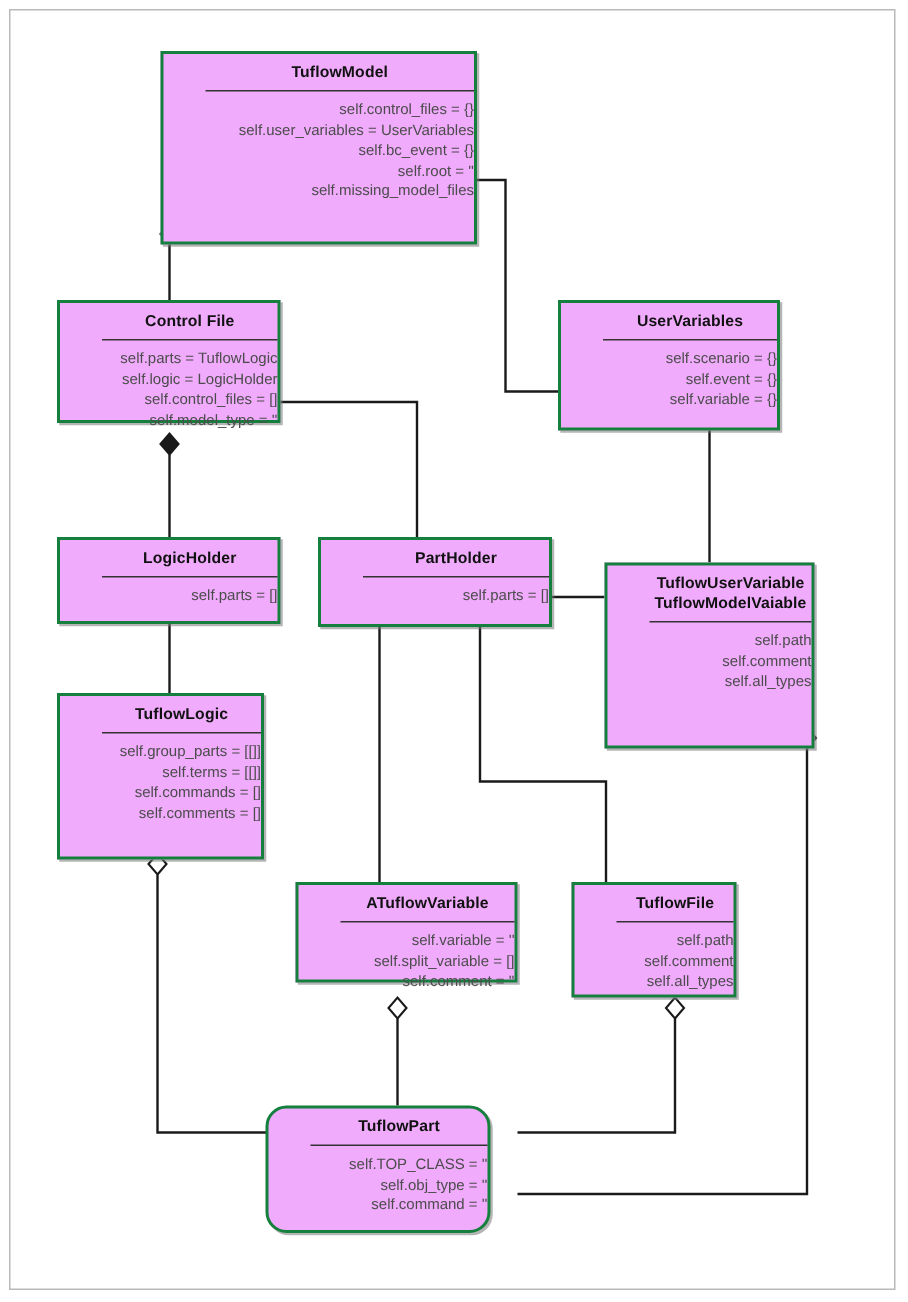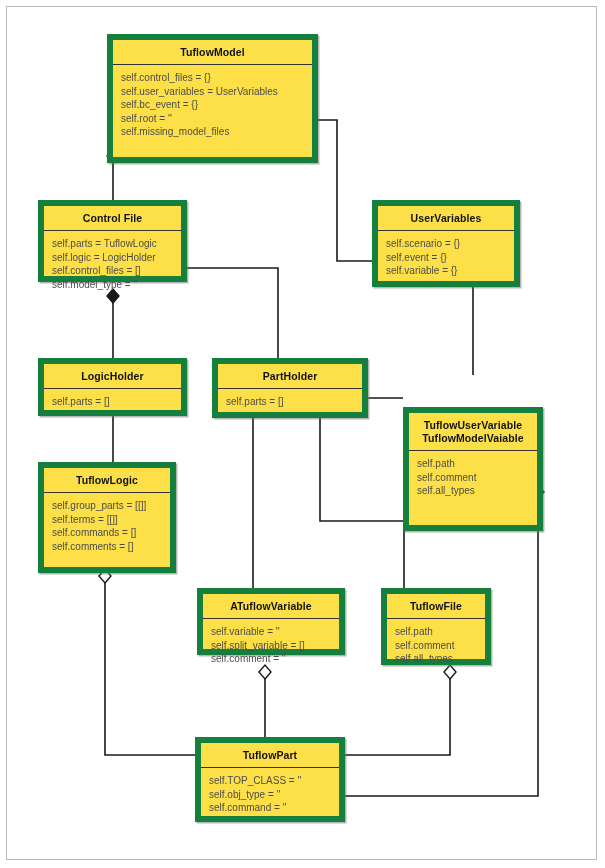--- a/index.html
+++ b/index.html
@@ -17,44 +17,45 @@
     border:1px solid #b9b9b9;
     box-sizing:border-box;
   }
   svg#wires{
     position:absolute;left:0;top:0;width:605px;height:868px;
     pointer-events:none;
   }
   .node{
     position:absolute;
     box-sizing:border-box;
-    background:#fde047;
-    border:6px solid #15803d;
+    background:#f0abfc;
+    border:2px solid #15803d;
     box-shadow:1.5px 1.5px 0 rgba(120,120,120,.55);
+    padding-left:28px;
   }
   .node .title{
     box-sizing:border-box;
     width:100%;
     text-align:center;
     font-weight:bold;
     font-size:10.5px;
     color:#111111;
     padding:6px 2px 5px 2px;
     border-bottom:1px solid #333333;
     line-height:13px;
     letter-spacing:.1px;
   }
   .node .attrs{
     box-sizing:border-box;
     padding:6px 0 4px 8px;
     font-size:10px;
     color:#4c4c4c;
     line-height:13.6px;
   }
-  .node .attrs div{white-space:nowrap;}
+  .node .attrs div{white-space:nowrap;text-align:right;}
 </style>
 </head>
 <body>
 
 <div id="canvas">
 
   <div id="frame"></div>
 
   <svg id="wires" viewBox="0 0 605 868" xmlns="http://www.w3.org/2000/svg">
     <g fill="none" stroke="#1a1a1a" stroke-width="1.6">
@@ -142,21 +143,21 @@
     </div>
   </div>
 
   <div class="node" style="left:212px;top:358px;width:156px;height:60px;">
     <div class="title">PartHolder</div>
     <div class="attrs">
       <div>self.parts = []</div>
     </div>
   </div>
 
-  <div class="node" style="left:403px;top:375px;width:140px;height:124px;margin-top:32px;">
+  <div class="node" style="left:403px;top:375px;width:140px;height:124px;">
     <div class="title">
       <div>TuflowUserVariable</div>
       <div>TuflowModelVaiable</div>
     </div>
     <div class="attrs">
       <div>self.path</div>
       <div>self.comment</div>
       <div>self.all_types</div>
     </div>
   </div>
@@ -182,21 +183,21 @@
 
   <div class="node" style="left:381px;top:588px;width:110px;height:77px;">
     <div class="title">TuflowFile</div>
     <div class="attrs">
       <div>self.path</div>
       <div>self.comment</div>
       <div>self.all_types</div>
     </div>
   </div>
 
-  <div class="node" style="left:195px;top:737px;width:150px;height:85px;">
+  <div class="node" style="left:177px;top:737px;width:150px;height:85px;border-radius:14px;">
     <div class="title">TuflowPart</div>
     <div class="attrs">
       <div>self.TOP_CLASS = ''</div>
       <div>self.obj_type = ''</div>
       <div>self.command = ''</div>
     </div>
   </div>
 
 </div>
 

